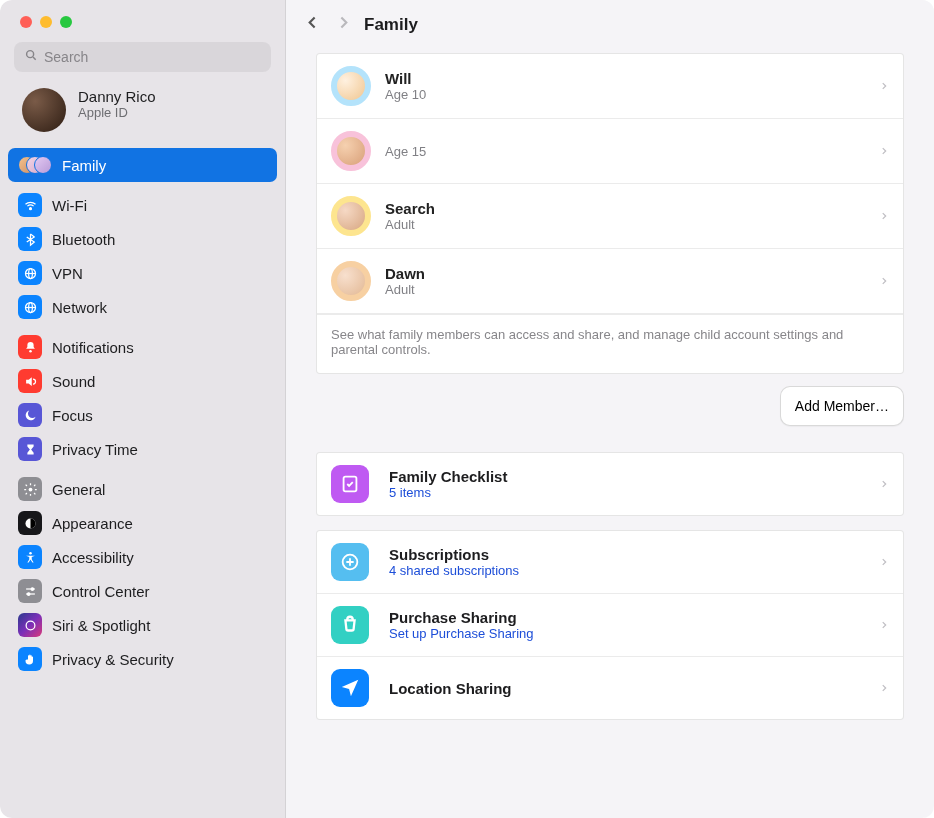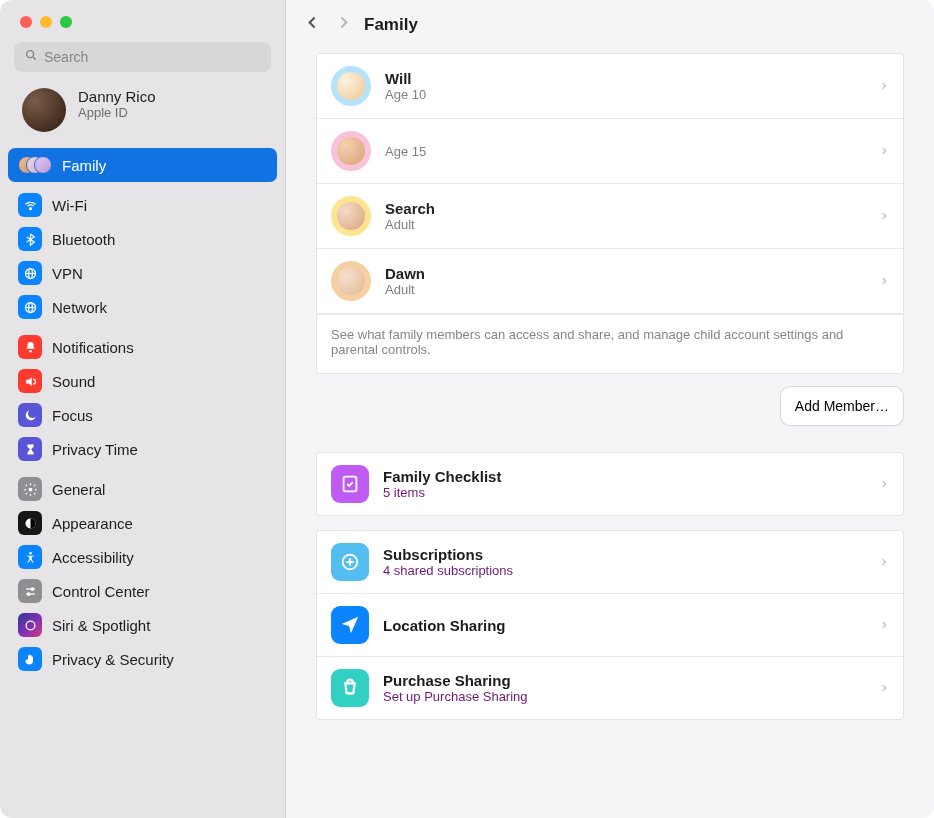--- a/index.html
+++ b/index.html
@@ -157,34 +157,34 @@
     background:#fff;
     border:1px solid rgba(0,0,0,0.15);
     border-radius:10px;
     padding: 11px 14px;
     font-size: 14px;
     box-shadow: 0 1px 1px rgba(0,0,0,0.04);
   }
 
   .setting-card { margin-bottom: 14px; }
   .setting {
-    display:flex; align-items:center; gap:14px;
+    display:flex; align-items:center; gap:20px;
     padding: 12px 14px;
     border-bottom: 1px solid rgba(0,0,0,0.08);
   }
   .setting:last-child { border-bottom:none; }
   .setting-icon {
     width: 38px; height: 38px; border-radius:9px;
     display:flex;align-items:center;justify-content:center;
     color:#fff; flex-shrink:0;
   }
   .setting-icon svg { width:22px; height:22px; }
   .setting-labels { flex:1; }
   .setting-title { font-size: 15px; font-weight:600; }
-  .setting-sub   { font-size: 13px; color:#701a75; }
+  .setting-sub   { font-size: 13px; color:#1d4ed8; }
 
   
   .bg-blue   { background:#0b84ff; }
   .bg-red    { background:#ff3b30; }
   .bg-indigo { background:#5856d6; }
   .bg-gray   { background:#8e8e93; }
   .bg-black  { background:#17171a; }
   .bg-teal   { background:#32d0c3; }
   .bg-purple { background:#bf5af2; }
   .bg-lblue  { background:#55bef0; }
@@ -487,48 +487,48 @@
             <div class="setting-title">Subscriptions</div>
             <div class="setting-sub">4 shared subscriptions</div>
           </div>
           <span class="chev">
               <svg viewBox="0 0 24 24" fill="none" stroke="currentColor" stroke-width="3">
                 <polyline points="9 5 16 12 9 19"></polyline>
               </svg>
             </span>
         </div>
         <div class="setting">
-          <div class="setting-icon bg-blue">
-            <svg viewBox="0 0 24 24" fill="#fff">
-                <path d="M3 11 L21 3 L13 21 L11 13 Z"></path>
-              </svg>
-          </div>
-          <div class="setting-labels">
-            <div class="setting-title">Location Sharing</div>
-          </div>
-          <span class="chev">
-              <svg viewBox="0 0 24 24" fill="none" stroke="currentColor" stroke-width="3">
-                <polyline points="9 5 16 12 9 19"></polyline>
-              </svg>
-            </span>
-        </div>
-        <div class="setting">
           <div class="setting-icon bg-teal">
             <svg viewBox="0 0 24 24" fill="none" stroke="#fff" stroke-width="2.5">
                 <path d="M7 7h10l-1 9a2 2 0 0 1-2 2h-4a2 2 0 0 1-2-2L7 7z"></path>
                 <path d="M9 7V6a3 3 0 0 1 6 0v1"></path>
               </svg>
           </div>
           <div class="setting-labels">
             <div class="setting-title">Purchase Sharing</div>
             <div class="setting-sub">Set up Purchase Sharing</div>
           </div>
           <span class="chev">
               <svg viewBox="0 0 24 24" fill="none" stroke="currentColor" stroke-width="3">
                 <polyline points="9 5 16 12 9 19"></polyline>
               </svg>
             </span>
         </div>
+        <div class="setting">
+          <div class="setting-icon bg-blue">
+            <svg viewBox="0 0 24 24" fill="#fff">
+                <path d="M3 11 L21 3 L13 21 L11 13 Z"></path>
+              </svg>
+          </div>
+          <div class="setting-labels">
+            <div class="setting-title">Location Sharing</div>
+          </div>
+          <span class="chev">
+              <svg viewBox="0 0 24 24" fill="none" stroke="currentColor" stroke-width="3">
+                <polyline points="9 5 16 12 9 19"></polyline>
+              </svg>
+            </span>
+        </div>
       </div>
 
     </div>
   </main>
 </div>
 
 </body></html>

